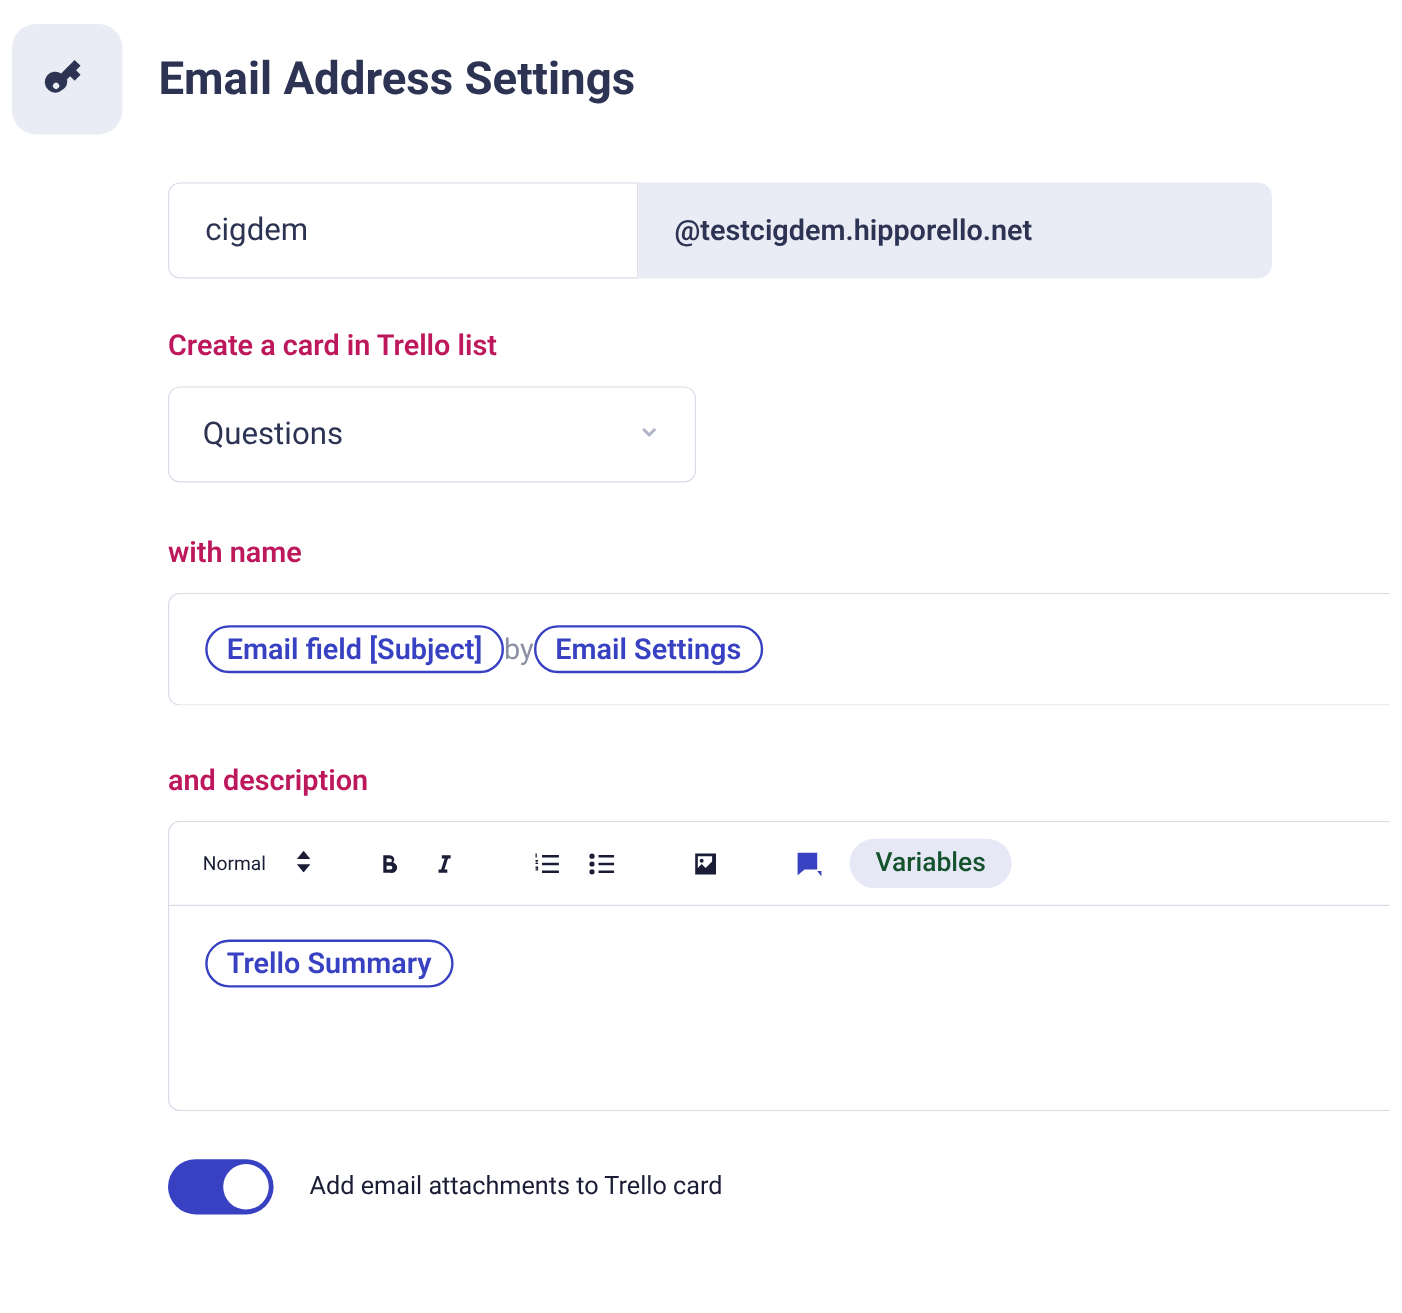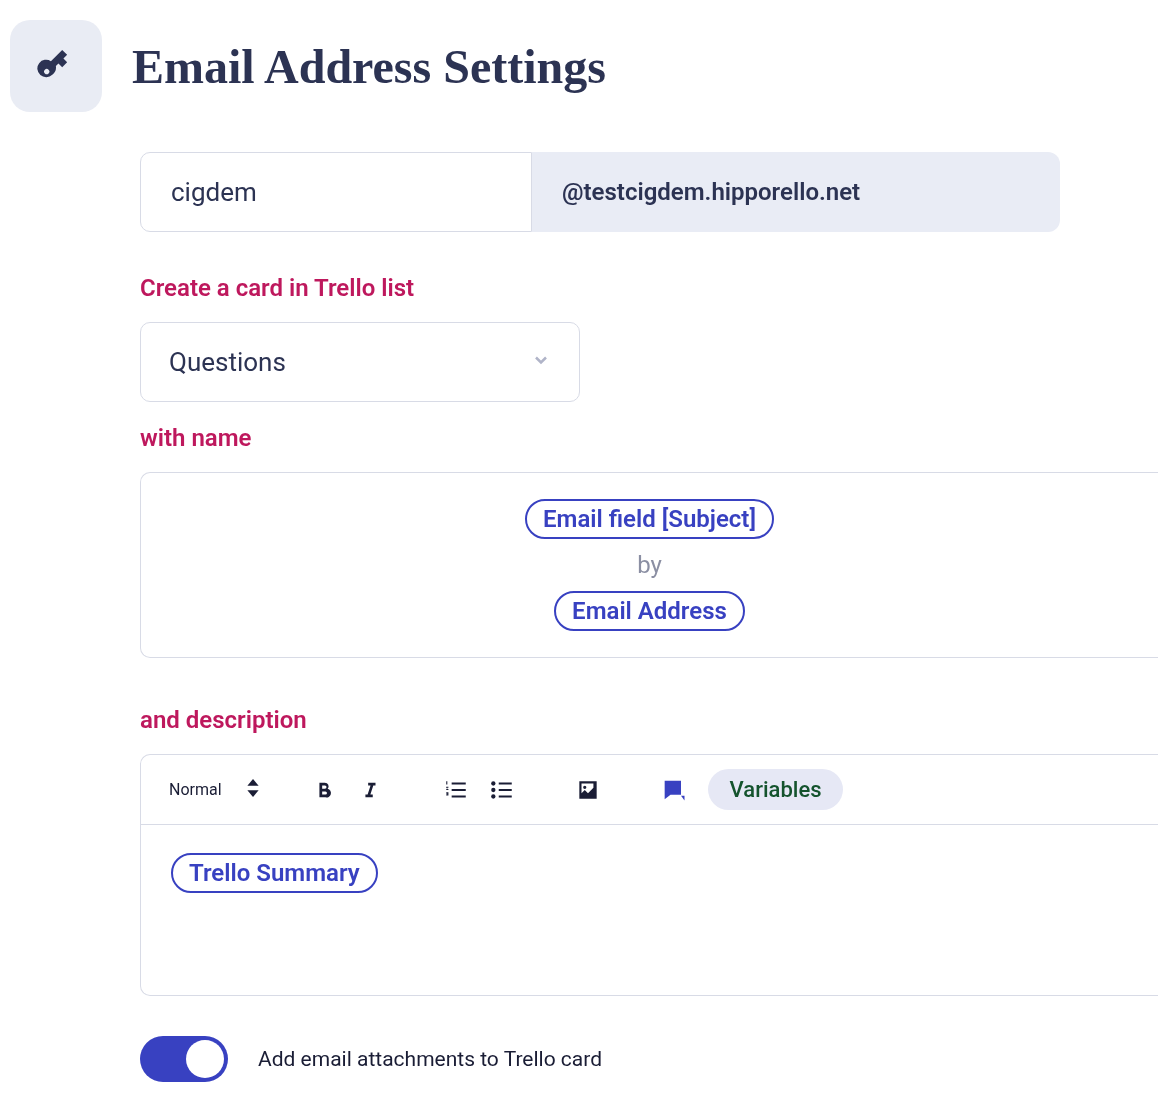--- a/index.html
+++ b/index.html
@@ -19,24 +19,23 @@
       width: 92px;
       height: 92px;
       background: #e9ecf4;
       border-radius: 20px;
       display: flex;
       align-items: center;
       justify-content: center;
       flex-shrink: 0;
     }
     .page-title {
-      font-size: 48px;
+      font-size: 38px;
       font-weight: 700;
       color: #2c3353;
-      font-family: Liberation Serif, serif;
     }
     .content {
       margin-left: 130px;
     }
     .email-row {
       display: flex;
       margin-bottom: 42px;
       max-width: 920px;
     }
     .email-input {
@@ -68,40 +67,38 @@
     }
     .select-box {
       display: flex;
       align-items: center;
       justify-content: space-between;
       border: 1px solid #d8dbe6;
       border-radius: 10px;
       padding: 24px 28px;
       width: 440px;
       cursor: pointer;
-      margin-bottom: 22px;
+      margin-bottom: 44px;
     }
     .select-text {
       font-size: 26px;
       color: #2c3353;
     }
     .chev {
       color: #b0b4c8;
     }
     .name-box {
       border: 1px solid #d8dbe6;
       border-radius: 10px 0 0 10px;
       padding: 26px 30px;
       display: flex;
       align-items: center;
-      gap: 12px;
       flex-wrap: wrap;
       margin-bottom: 48px;
       border-right: none;
-      flex-direction: column;
     }
     .chip {
       display: inline-flex;
       align-items: center;
       border: 2px solid #3841c1;
       color: #3841c1;
       font-size: 24px;
       font-weight: 600;
       padding: 4px 16px;
       border-radius: 999px;
@@ -211,21 +208,21 @@
       <svg width="20" height="20" viewBox="0 0 24 24" fill="none" stroke="#b0b4c8" stroke-width="3">
           <polyline points="6 9 12 15 18 9"></polyline>
         </svg>
     </span>
   </div>
 
   <div class="label">with name</div>
   <div class="name-box">
     <span class="chip">Email field [Subject]</span>
     <span class="by-text">by</span>
-    <span class="chip">Email Address</span>
+    <span class="chip">Email Settings</span>
   </div>
 
   <div class="label">and description</div>
   <div class="editor">
     <div class="toolbar">
       <div class="format-select">
         <span>Normal</span>
         <span>
           <svg width="14" height="18" viewBox="0 0 10 16" fill="#1a1d35">
               <polygon points="5,0 10,6 0,6"></polygon>

